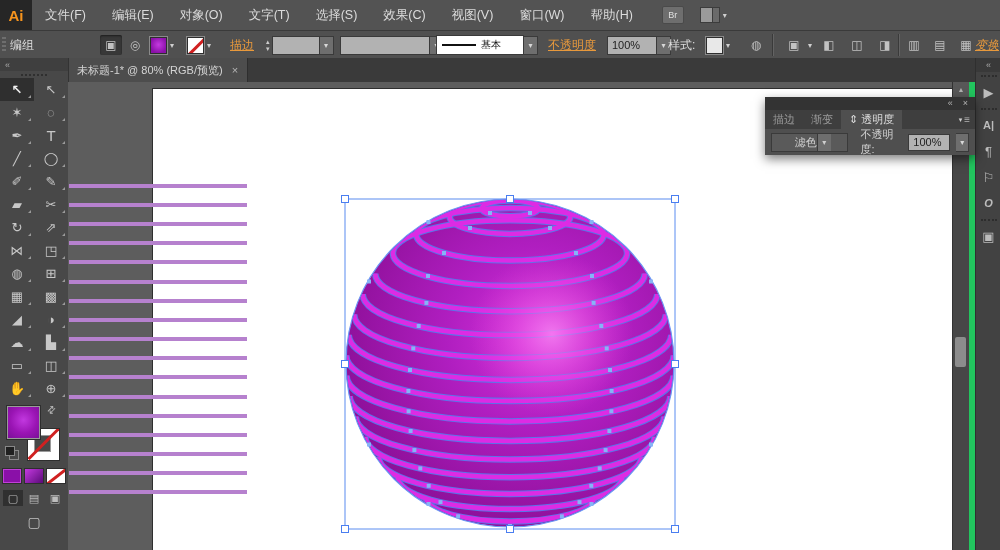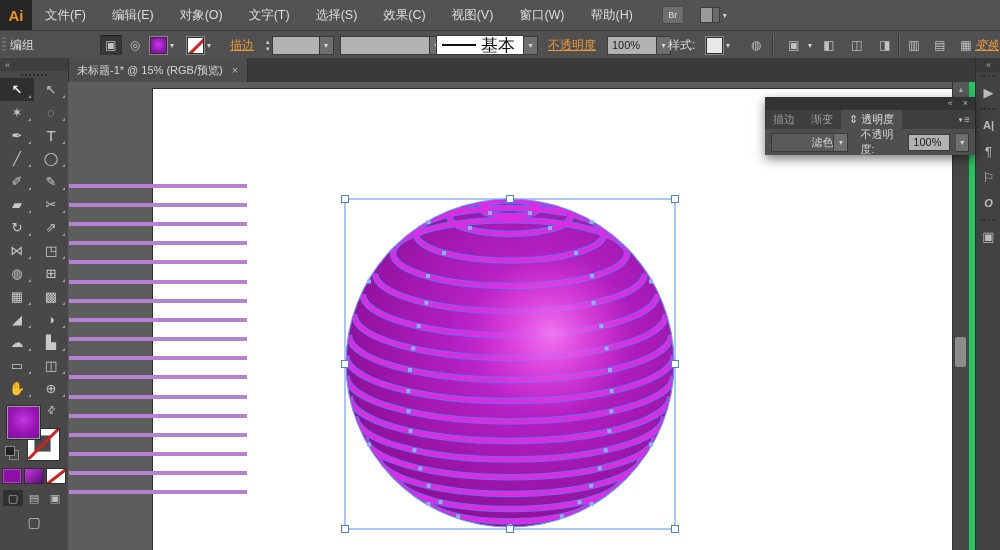--- a/index.html
+++ b/index.html
@@ -37,21 +37,21 @@
          display:flex;align-items:center;padding:0 4px;cursor:text;}
   .caretbtn{width:13px;height:17px;background:#6e6e6e;border:1px solid #3a3a3a;border-left:none;
             display:flex;align-items:center;justify-content:center;cursor:pointer;}
   .caretbtn .caret{color:#d8d8d8;}
   .mini-caret{font-size:8px;color:#cfcfcf;margin-left:2px;cursor:pointer;}
   .stepper{display:flex;flex-direction:column;justify-content:center;gap:1px;margin-right:2px;}
   .stepper span{font-size:7px;line-height:6px;color:#cccccc;cursor:pointer;}
   .sep-v{position:absolute;top:3px;width:1px;height:22px;background:#3a3a3a;border-right:1px solid #636363;}
   #stroke-style-box{width:76px;height:18px;background:#fff;border:1px solid #3a3a3a;display:flex;align-items:center;padding:0 5px;gap:5px;cursor:pointer;}
   #stroke-style-box .line{width:34px;height:2px;background:#111;}
-  #stroke-style-box .lbl{font-size:17px;color:#111;}
+  #stroke-style-box .lbl{font-size:10px;color:#111;}
   
   #tabbar{position:absolute;left:68px;top:58px;width:907px;height:24px;background:#3a3a3a;display:flex;}
   #doc-tab{height:24px;background:#4d4d4d;border-right:1px solid #2e2e2e;display:flex;align-items:center;
            padding:0 9px;gap:9px;cursor:pointer;}
   #doc-tab .t-title{color:#d4d4d4;font-size:11px;white-space:nowrap;}
   #doc-tab .t-close{color:#b5b5b5;font-size:11px;cursor:pointer;}
   
   #toolpanel{position:absolute;left:0;top:58px;width:68px;height:492px;background:#484848;border-right:1px solid #333;}
   #tp-collapse{height:13px;display:flex;align-items:center;padding-left:5px;color:#a8a8a8;font-size:9px;cursor:pointer;background:#3f3f3f;}
   #tp-grip{margin:3px auto 2px auto;width:26px;border-top:2px dotted #2f2f2f;}
@@ -102,21 +102,21 @@
               box-shadow:0 4px 10px rgba(0,0,0,.5);background:#4f4f4f;}
   #tpn-header{height:13px;background:#333333;display:flex;align-items:center;justify-content:flex-end;gap:10px;padding:0 7px;}
   #tpn-header span{color:#b5b5b5;font-size:9px;cursor:pointer;line-height:13px;}
   #tpn-tabs{height:19px;background:#3e3e3e;display:flex;align-items:stretch;position:relative;}
   .tpn-tab{padding:0 8px;display:flex;align-items:center;gap:3px;font-size:11px;color:#9a9a9a;cursor:pointer;}
   .tpn-tab.active{background:#4f4f4f;color:#dcdcdc;}
   #tpn-menu{position:absolute;right:5px;top:0;height:19px;display:flex;align-items:center;gap:2px;color:#b5b5b5;font-size:10px;cursor:pointer;}
   #tpn-menu .caret{font-size:7px;}
   #tpn-content{height:26px;display:flex;align-items:center;padding:0 6px;gap:6px;}
   #blend-select{width:78px;height:17px;background:#5a5a5a;border:1px solid #3a3a3a;display:flex;align-items:center;
-                justify-content:flex-end;padding:0 0 0 6px;color:#d0d0d0;font-size:11px;cursor:pointer;}
+                justify-content:center;padding:0 0 0 6px;color:#d0d0d0;font-size:11px;cursor:pointer;}
   #blend-select .dd{width:13px;height:100%;background:#6e6e6e;border-left:1px solid #3a3a3a;display:flex;align-items:center;justify-content:center;}
   #tpn-content .lbl{color:#cfcfcf;font-size:11px;margin-left:6px;}
 </style>
 </head>
 <body>
 
 <div id="screen">
 
   <div id="menubar">
     <div id="ai-logo">Ai</div>
@@ -216,21 +216,21 @@
       <div class="cbtn">▤</div>
       <div class="cbtn">▦</div>
     </div>
     <div class="abs" style="left:975px;font-style:italic;">
         <span class="olink">变换</span>
       </div>
   </div>
 
   <div id="tabbar">
     <div id="doc-tab">
-      <span class="t-title">未标题-1* @ 15% (RGB/预览)</span>
+      <span class="t-title">未标题-1* @ 80% (RGB/预览)</span>
       <span class="t-close">×</span>
     </div>
   </div>
 
   <div id="toolpanel">
     <div id="tp-collapse">«</div>
     <div id="tp-grip"></div>
     <div id="tool-grid">
       <div class="tool active" style="font-weight:bold;">↖</div>
       <div class="tool">↖</div>

